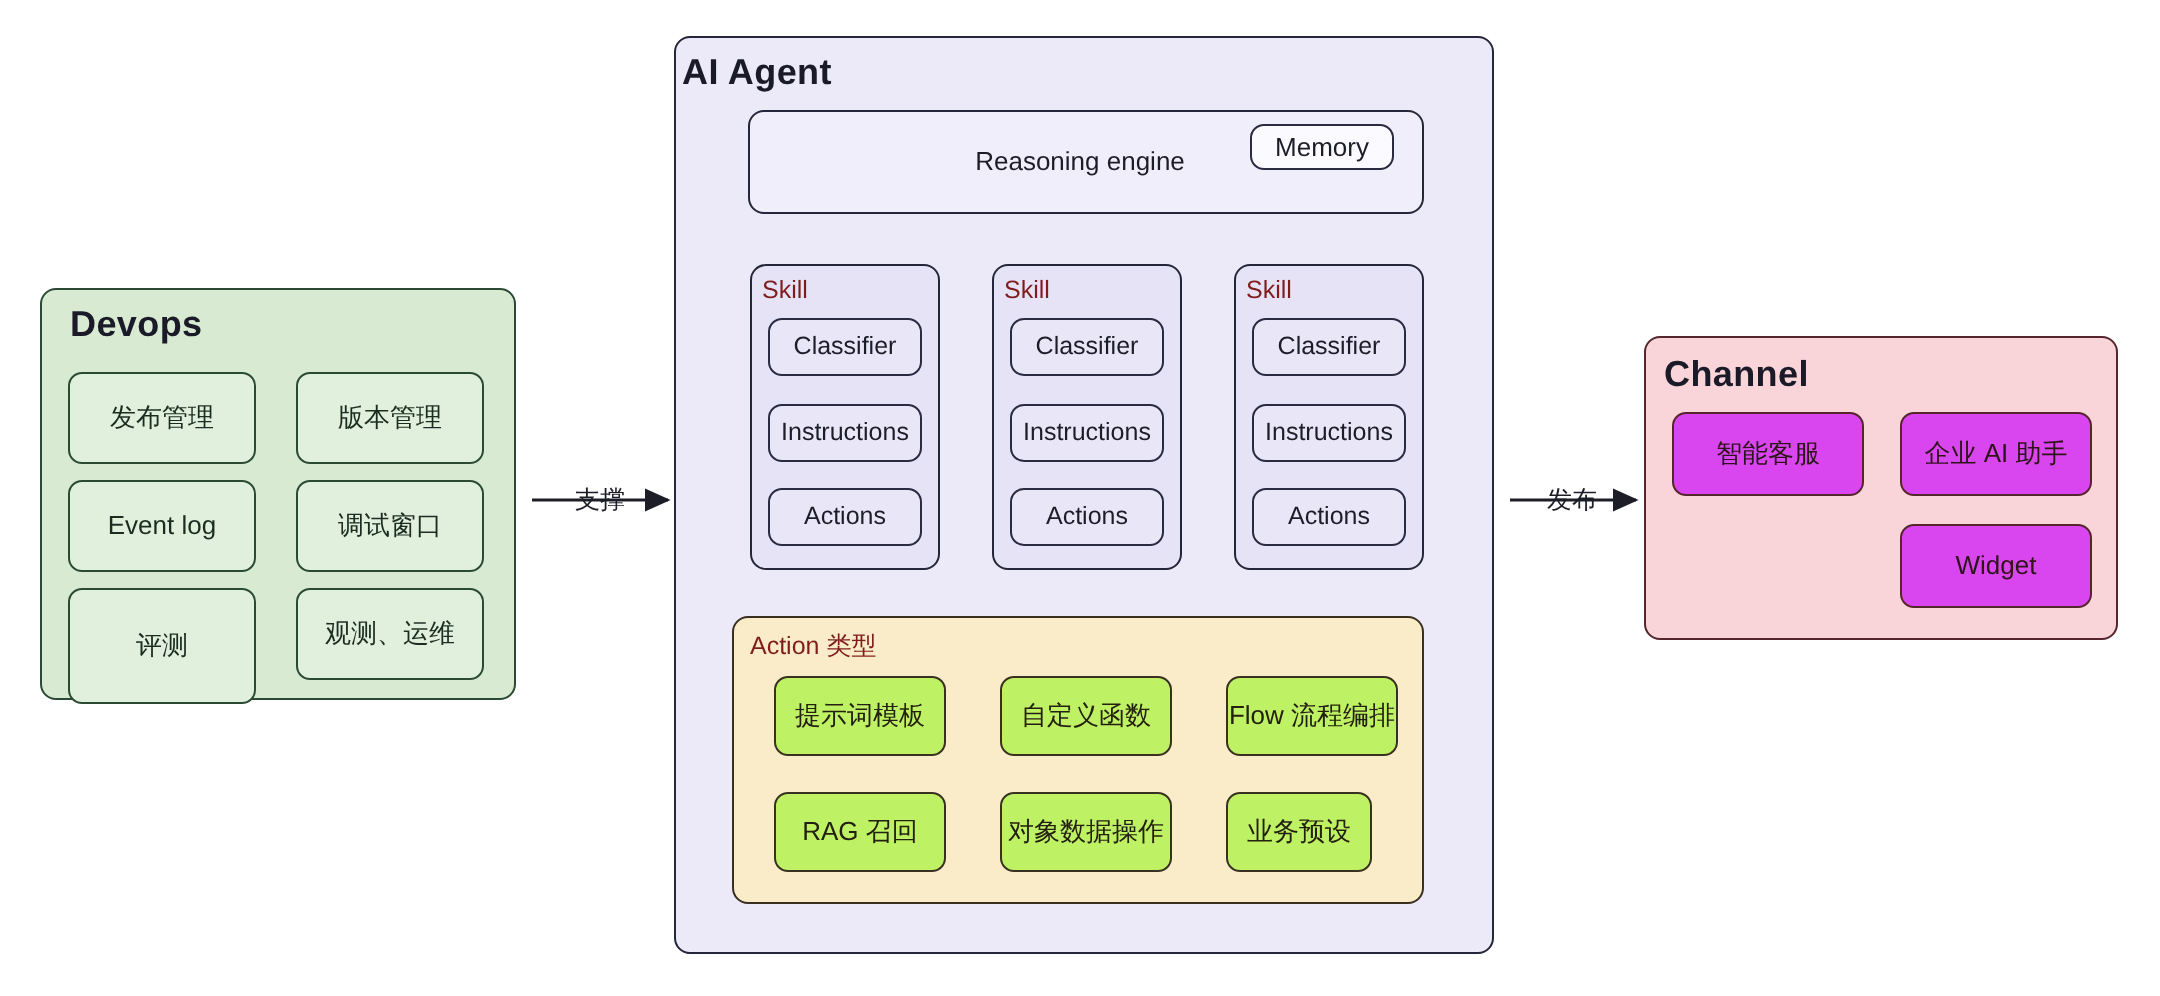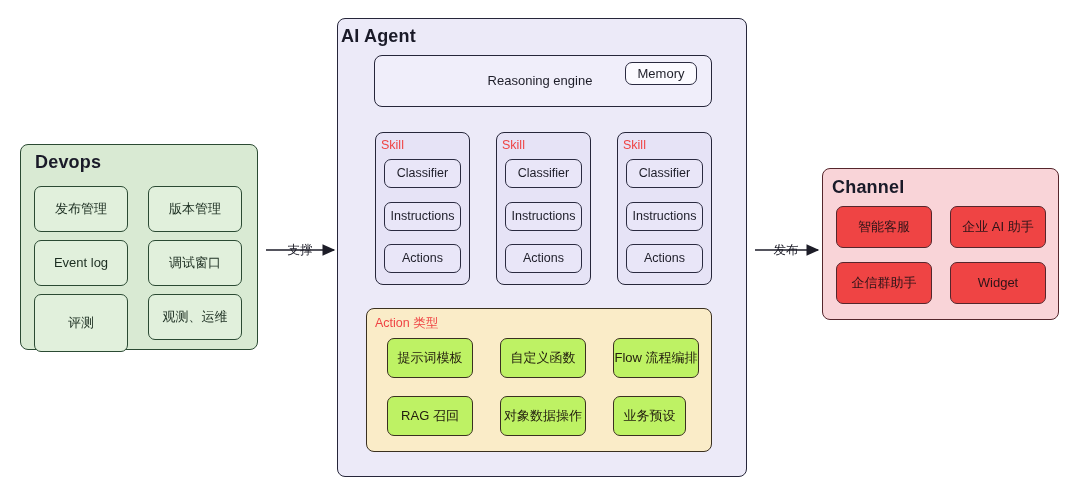--- a/index.html
+++ b/index.html
@@ -30,21 +30,21 @@
     font-weight: bold;
     font-size: 18px;
     letter-spacing: .2px;
     color: #1a1a28;
     white-space: nowrap;
   }
   .sub-title {
     position: absolute;
     font-weight: normal;
     font-size: 12.5px;
-    color: #ef4444;
+    color: #7f1d1d;
     white-space: nowrap;
   }
   .node {
     position: absolute;
     border-radius: 7px;
     box-sizing: border-box;
     display: flex;
     align-items: center;
     justify-content: center;
     font-size: 13px;
@@ -97,21 +97,21 @@
     border: 1.8px solid #3a3020;
     color: #24200f;
   }
 
   
   .channel-box {
     background: #f9d4d8;
     border: 1.8px solid #55262c;
   }
   .channel-node {
-    background: #ef4444;
+    background: #d946ef;
     border: 1.8px solid #55262c;
     color: #2d1418;
   }
 
   
   .conn-label {
     position: absolute;
     font-size: 12.5px;
     color: #1d1d28;
     white-space: nowrap;
@@ -197,16 +197,15 @@
   <div class="node action-node" style="left:500px; top:396px; width:86px; height:40px;">对象数据操作</div>
   <div class="node action-node" style="left:613px; top:396px; width:73px; height:40px;">业务预设</div>
 
   <div class="conn-label" style="left:764px; top:242px; width:44px;">发布</div>
 
   <div class="grp channel-box" style="left:822px; top:168px; width:237px; height:152px;"></div>
   <div class="grp-title" style="left:832px; top:177px;">Channel</div>
 
   <div class="node channel-node" style="left:836px; top:206px; width:96px; height:42px;">智能客服</div>
   <div class="node channel-node" style="left:950px; top:206px; width:96px; height:42px;">企业 AI 助手</div>
-  <div class="node channel-node" style="left:836px; top:262px; width:96px; height:42px;">企信群助手</div>
   <div class="node channel-node" style="left:950px; top:262px; width:96px; height:42px;">Widget</div>
 
 </div>
 
 </body></html>

